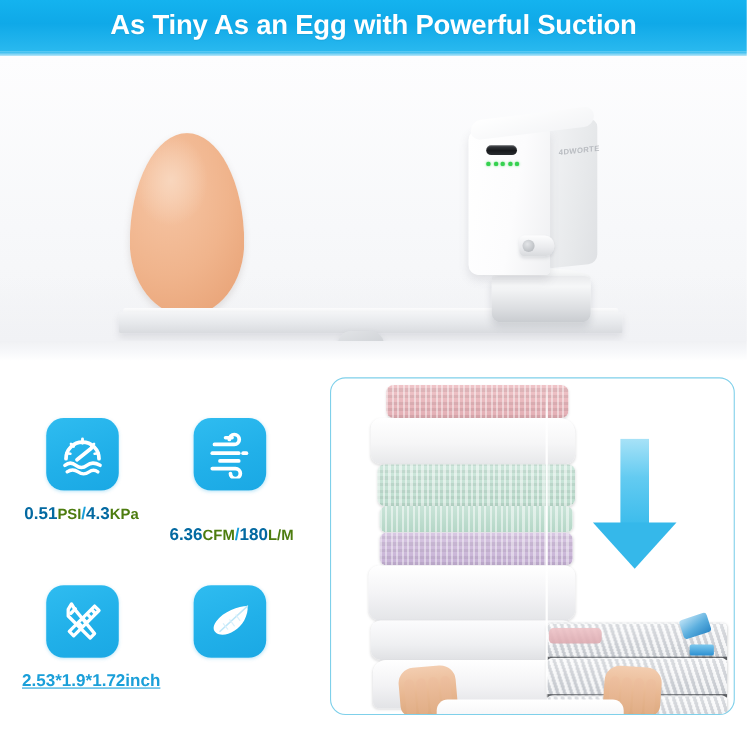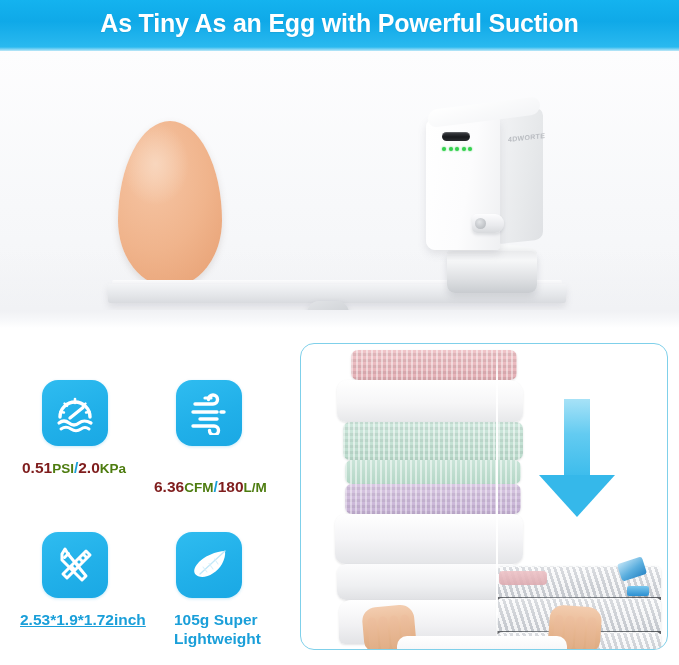--- a/index.html
+++ b/index.html
@@ -163,21 +163,21 @@
     box-shadow:0 1px 3px rgba(26,168,228,.25);
   }
   .spec-label{
     margin-top:13px;
     font-size:15.5px;font-weight:bold;
     color:#1a9fd9;
     line-height:1.18;
     white-space:nowrap;
   }
   .spec-label .unit{color:#4d7c0f;font-size:13.5px;}
-  .spec-label .num{color:#7f1d1d;}
+  .spec-label .num{color:#0369a1;}
   .spec-label .sep{color:#1a9fd9;}
   .spec-label.wrap{white-space:normal;width:120px;margin-left:22px;}
   .spec-label.ind1{margin-left:4px;}
   .spec-label.ind2{margin-left:2px;margin-top:32px;}
   .spec-label.ind3{margin-left:2px;text-decoration:underline;}
 
   
   .compare{
     position:absolute;left:300px;top:343px;width:368px;height:307px;
     border:1.5px solid #7fd0ea;border-radius:14px;
@@ -359,21 +359,21 @@
             <line x1="22" y1="8" x2="22" y2="12" stroke="#ffffff" stroke-width="2.6" stroke-linecap="round"></line>
             <line x1="11.5" y1="12.5" x2="14" y2="15" stroke="#ffffff" stroke-width="2.4" stroke-linecap="round"></line>
             <line x1="32.5" y1="12.5" x2="30" y2="15" stroke="#ffffff" stroke-width="2.4" stroke-linecap="round"></line>
             <line x1="7.5" y1="21" x2="11" y2="21.5" stroke="#ffffff" stroke-width="2.4" stroke-linecap="round"></line>
             <line x1="36.5" y1="21" x2="33" y2="21.5" stroke="#ffffff" stroke-width="2.4" stroke-linecap="round"></line>
             <line x1="17" y1="27" x2="30" y2="16.5" stroke="#ffffff" stroke-width="3.4" stroke-linecap="round"></line>
             <path d="M6 32 q5 -4 10 0 q5 4 10 0 q5 -4 12 0" fill="none" stroke="#ffffff" stroke-width="3.2" stroke-linecap="round"></path>
             <path d="M8 38 q5 -3.5 10 0 q5 3.5 10 0 q4 -3 8 0" fill="none" stroke="#ffffff" stroke-width="3" stroke-linecap="round"></path>
           </svg>
         </div>
-        <div class="spec-label ind1"><span class="num">0.51</span><span class="unit">PSI</span><span class="sep">/</span><span class="num">2.0</span><span class="unit">KPa</span></div>
+        <div class="spec-label ind1"><span class="num">0.51</span><span class="unit">PSI</span><span class="sep">/</span><span class="num">4.3</span><span class="unit">KPa</span></div>
       </div>
 
       <div class="spec-cell">
         <div class="tile">
           <svg width="44" height="44" viewBox="0 0 44 44">
             <path d="M8 13 H26 a4.5 4.5 0 1 0 -4.5 -4.5" fill="none" stroke="#ffffff" stroke-width="3.4" stroke-linecap="round"></path>
             <path d="M6 21 H30" fill="none" stroke="#ffffff" stroke-width="3.4" stroke-linecap="round"></path>
             <path d="M34 21 H37" fill="none" stroke="#ffffff" stroke-width="3.4" stroke-linecap="round"></path>
             <path d="M13 28 H30" fill="none" stroke="#ffffff" stroke-width="3.4" stroke-linecap="round"></path>
             <path d="M6 35 H27 a4.5 4.5 0 1 1 -4.5 4.5" fill="none" stroke="#ffffff" stroke-width="3.4" stroke-linecap="round"></path>
@@ -407,21 +407,20 @@
       </div>
 
       <div class="spec-cell">
         <div class="tile">
           <svg width="44" height="44" viewBox="0 0 44 44">
             <path d="M38 8 C30 8 16 13 9.5 22 C5.5 27.5 7 32 12 33.5 C19 35.6 30 30 35 21 C37.5 16.5 38.6 11.5 38 8 Z" fill="#ffffff"></path>
             <path d="M38 8 L13 31" stroke="#bfe7f8" stroke-width="1.3" fill="none" stroke-linecap="round"></path>
             <path d="M20 29 L16 24 M26 26 L22 20.5 M31 21 L27.5 16" stroke="#d9f0fb" stroke-width="1.1" fill="none" stroke-linecap="round"></path>
           </svg>
         </div>
-        <div class="spec-label wrap">105g Super Lightweight</div>
       </div>
 
     </div>
   </div>
 
   <div class="compare">
     <div class="cmp-inner">
 
       <div class="stack">
         <div class="fold knit-pink"></div>

